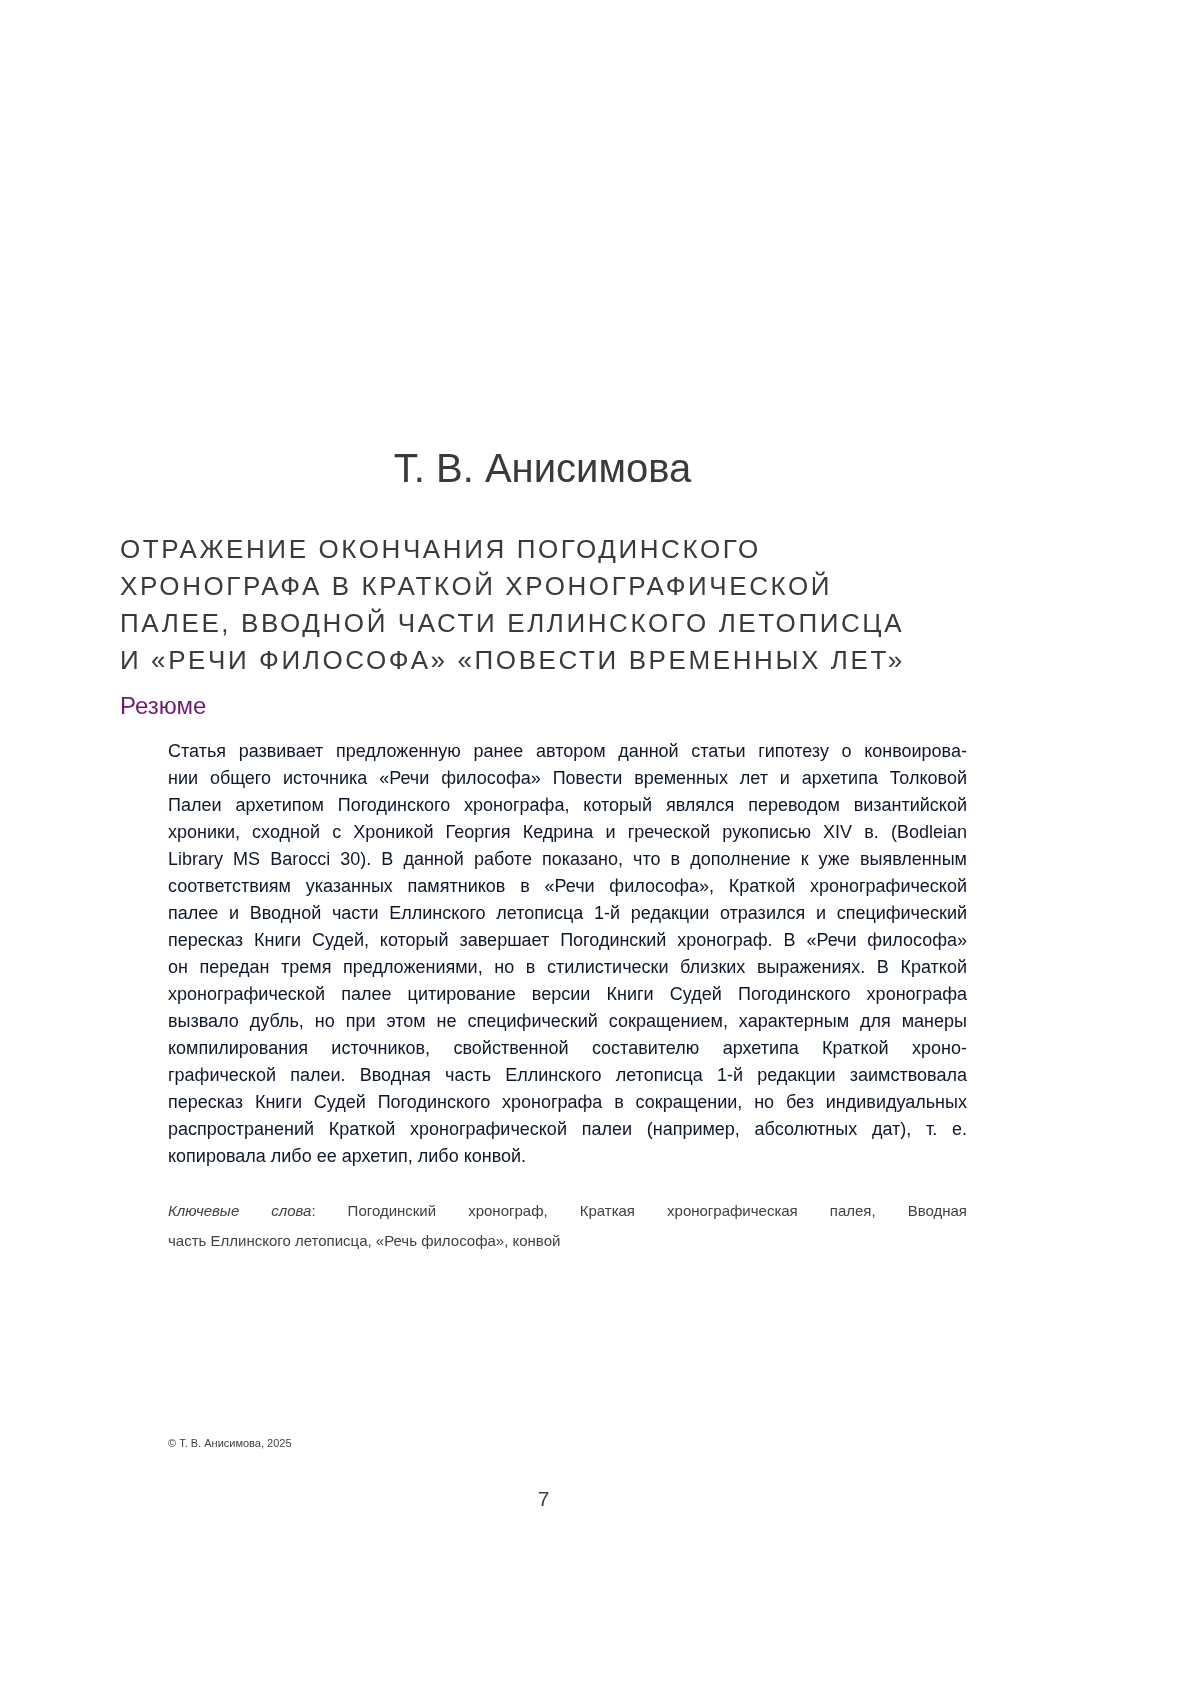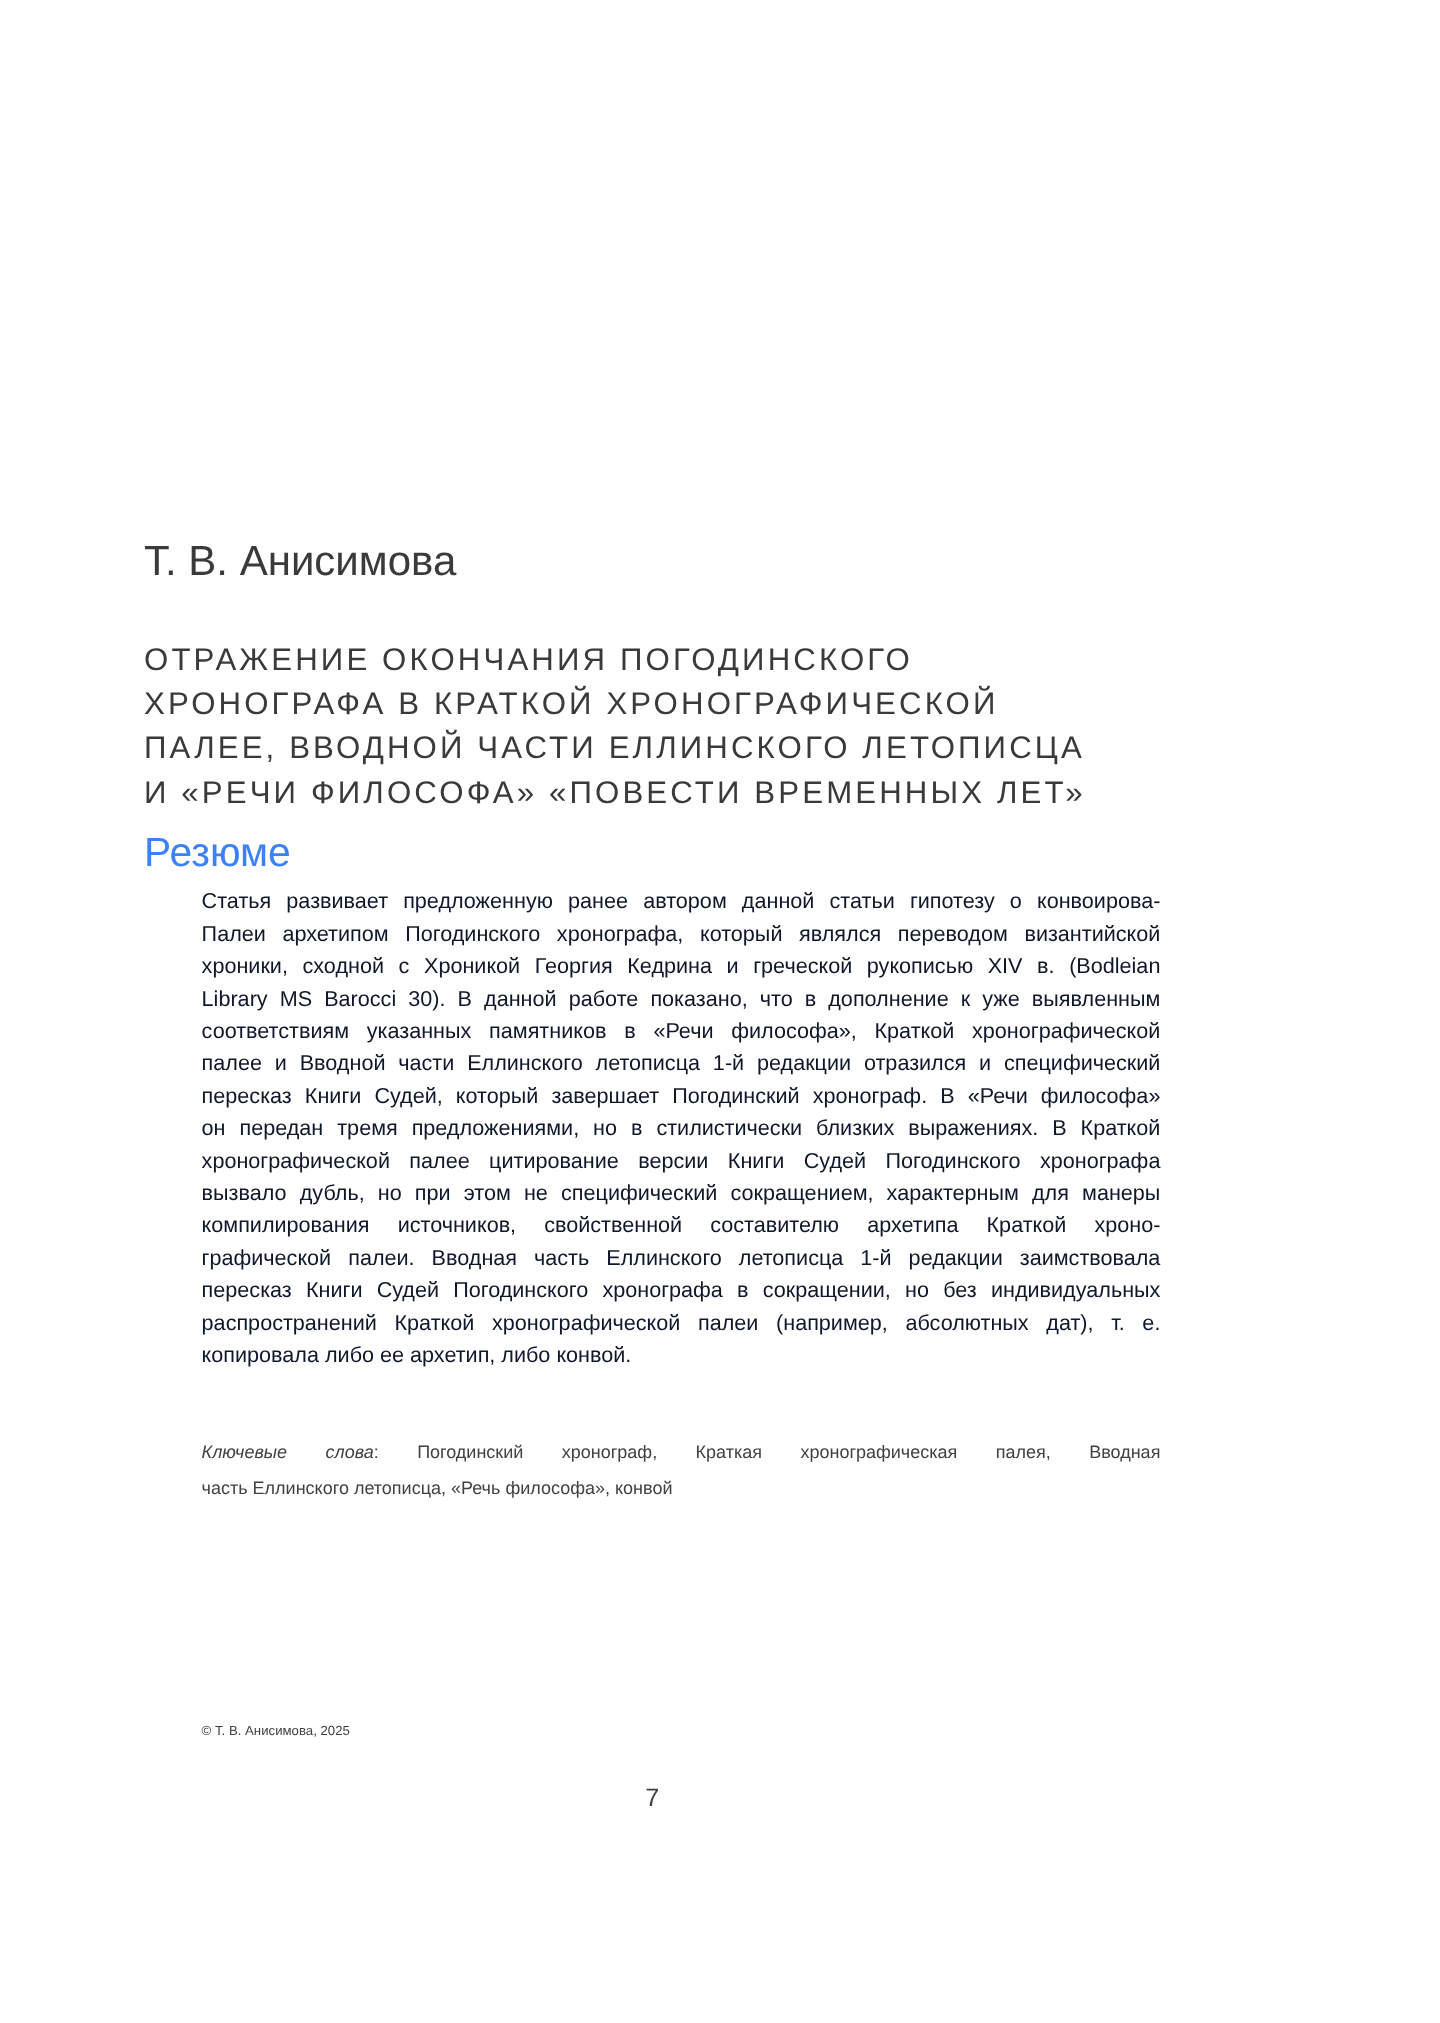--- a/index.html
+++ b/index.html
@@ -18,22 +18,22 @@
     left: 120px;
     top: 0;
     width: 847px;
     height: 100%;
   }
   .author {
     position: absolute;
     top: 450px;
     left: 0;
     right: 2px;
-    text-align: left;
-    font-size: 35px;
+    text-align: center;
+    font-size: 40px;
     line-height: 36px;
     color: #3a3a3a;
   }
   .title {
     position: absolute;
     top: 531px;
     left: 0;
     width: 100%;
     margin: 0;
     font-size: 26px;
@@ -41,23 +41,23 @@
     line-height: 37px;
     letter-spacing: 2.6px;
     color: #3a3a3a;
   }
   .title-line { display: block; }
   .resume-heading {
     position: absolute;
     top: 692px;
     left: 0;
     margin: 0;
-    font-size: 34px;
+    font-size: 24px;
     font-weight: normal;
-    color: #3b82f6;
+    color: #701a75;
   }
   .abstract {
     position: absolute;
     top: 738px;
     left: 48px;
     width: 799px;
     font-size: 18px;
     line-height: 27px;
     color: #0f172a;
   }
@@ -109,20 +109,21 @@
       <span class="title-line">ОТРАЖЕНИЕ ОКОНЧАНИЯ ПОГОДИНСКОГО</span>
       <span class="title-line">ХРОНОГРАФА В КРАТКОЙ ХРОНОГРАФИЧЕСКОЙ</span>
       <span class="title-line">ПАЛЕЕ, ВВОДНОЙ ЧАСТИ ЕЛЛИНСКОГО ЛЕТОПИСЦА</span>
       <span class="title-line">И «РЕЧИ ФИЛОСОФА» «ПОВЕСТИ ВРЕМЕННЫХ ЛЕТ»</span>
     </h1>
 
     <h2 class="resume-heading">Резюме</h2>
 
     <div class="abstract">
       <div class="jline">Статья развивает предложенную ранее автором данной статьи гипотезу о конвоирова-</div>
+      <div class="jline">нии общего источника «Речи философа» Повести временных лет и архетипа Толковой</div>
       <div class="jline">Палеи архетипом Погодинского хронографа, который являлся переводом византийской</div>
       <div class="jline">хроники, сходной с Хроникой Георгия Кедрина и греческой рукописью XIV в. (Bodleian</div>
       <div class="jline">Library MS Barocci 30). В данной работе показано, что в дополнение к уже выявленным</div>
       <div class="jline">соответствиям указанных памятников в «Речи философа», Краткой хронографической</div>
       <div class="jline">палее и Вводной части Еллинского летописца 1-й редакции отразился и специфический</div>
       <div class="jline">пересказ Книги Судей, который завершает Погодинский хронограф. В «Речи философа»</div>
       <div class="jline">он передан тремя предложениями, но в стилистически близких выражениях. В Краткой</div>
       <div class="jline">хронографической палее цитирование версии Книги Судей Погодинского хронографа</div>
       <div class="jline">вызвало дубль, но при этом не специфический сокращением, характерным для манеры</div>
       <div class="jline">компилирования источников, свойственной составителю архетипа Краткой хроно-</div>

